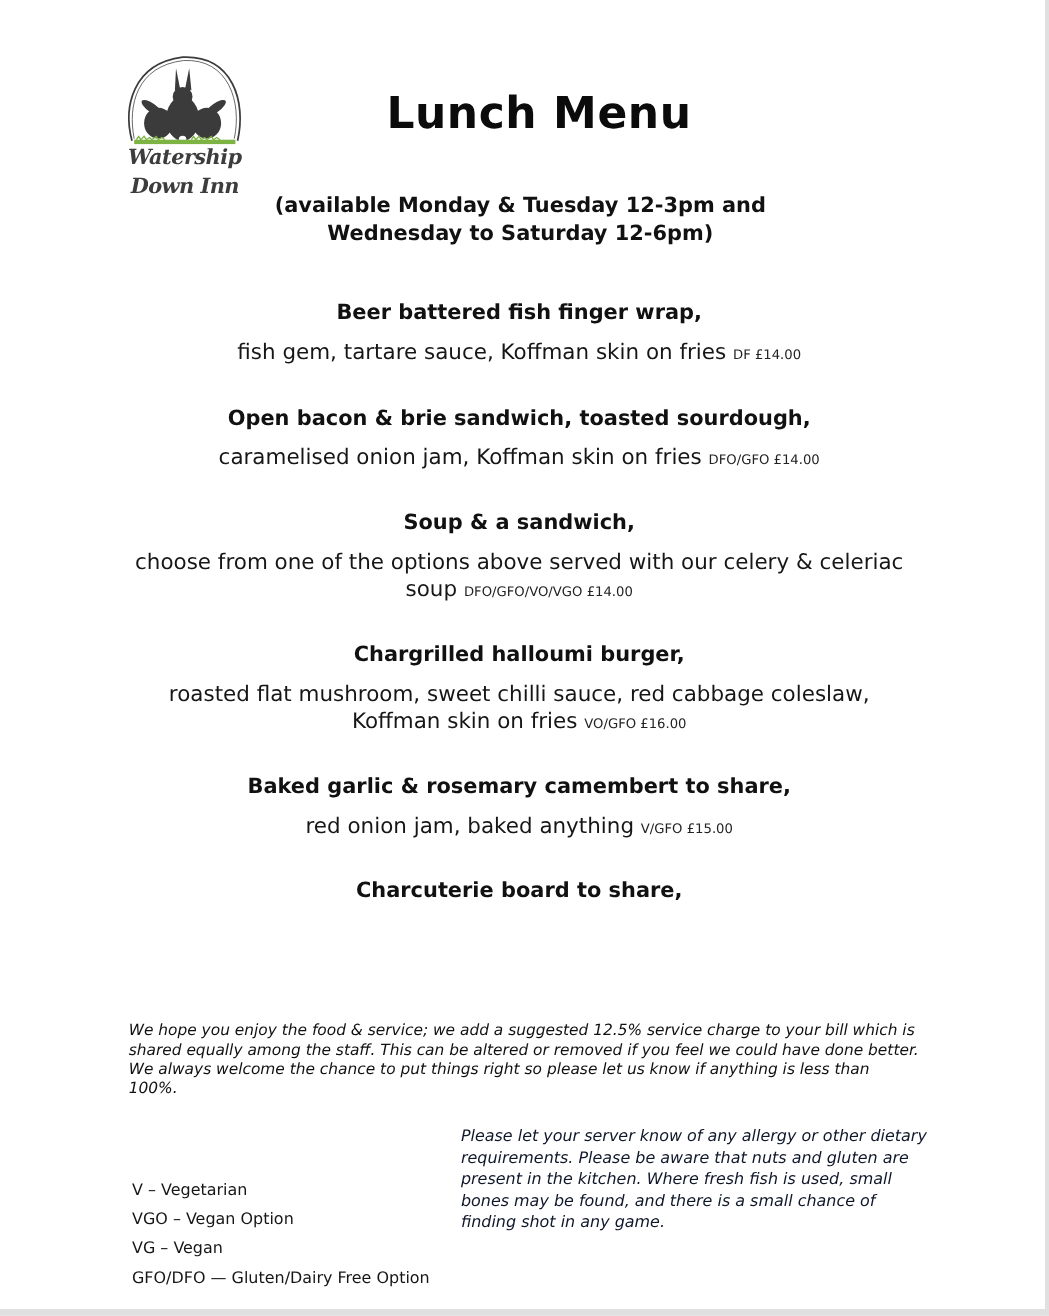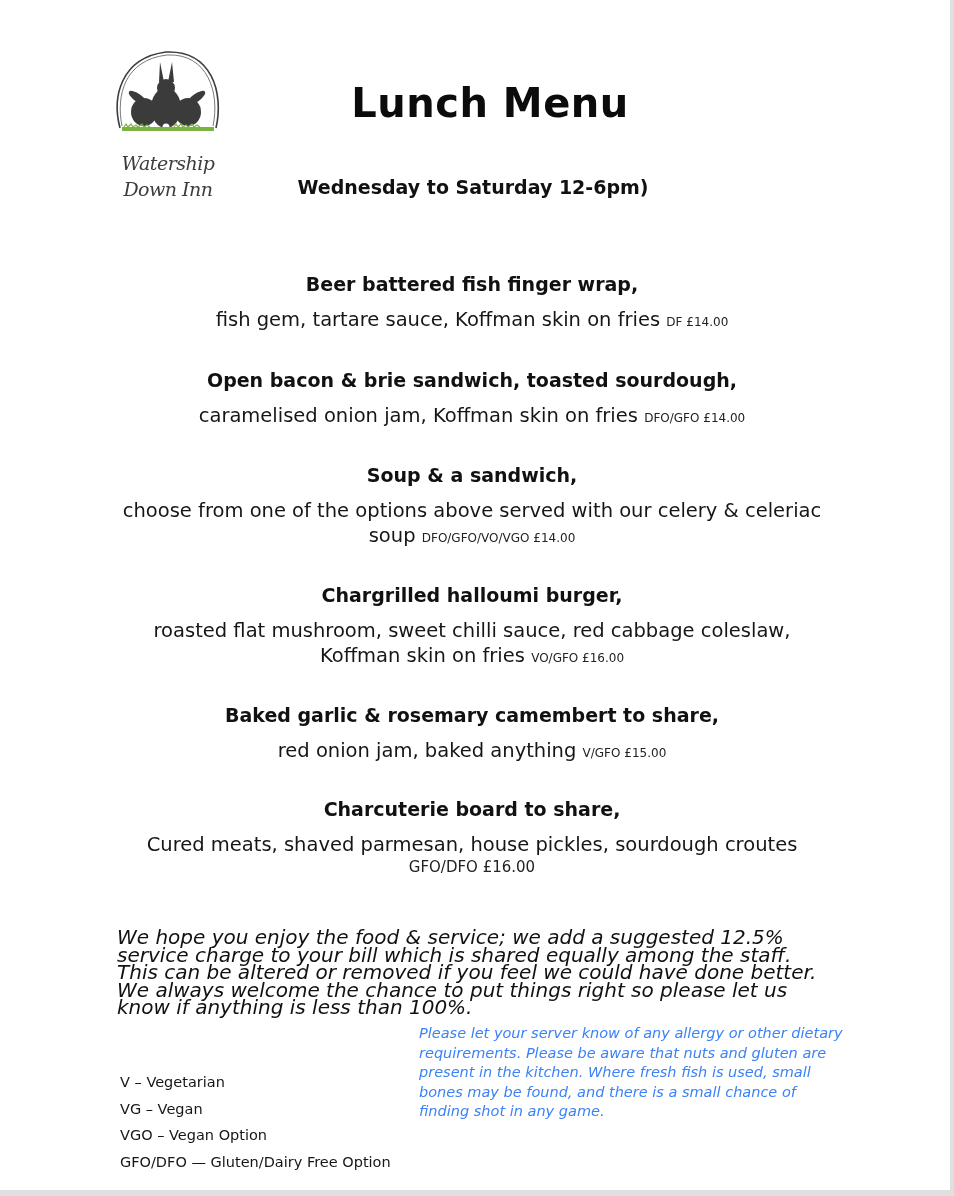--- a/index.html
+++ b/index.html
@@ -28,26 +28,25 @@
       height: 136px;
     }
     .logo svg { display: block; }
     .logo-text {
       position: absolute;
       left: 0;
       width: 112px;
       text-align: center;
       font-family: "DejaVu Serif", serif;
       font-style: italic;
-      font-weight: normal;
+      font-weight: bold;
       color: #3d3d3d;
       font-size: 19px;
       letter-spacing: -0.5px;
       line-height: 1;
-      margin-top: 20px;
     }
     .logo-text.l1 { top: 86px; }
     .logo-text.l2 { top: 112px; }
 
     .title {
       position: absolute;
       left: 0;
       width: 946px;
       top: 80px;
       text-align: center;
@@ -98,21 +97,21 @@
     }
     .price-block { display: block; font-size: 15px; line-height: 20px; color: #222; }
 
     .service-note {
       position: absolute;
       left: 117px;
       top: 929px;
       width: 720px;
       font-family: "DejaVu Sans", sans-serif;
       font-style: italic;
-      font-size: 20px;
+      font-size: 14px;
       line-height: 17.5px;
       color: #111;
     }
     .legend {
       position: absolute;
       left: 120px;
       top: 1071px;
       width: 290px;
       font-family: "DejaVu Sans", sans-serif;
       font-size: 14.5px;
@@ -121,21 +120,21 @@
     .legend-row { height: 26.6px; line-height: 22px; white-space: nowrap; }
     .allergy-note {
       position: absolute;
       left: 419px;
       top: 1024px;
       width: 430px;
       font-family: "DejaVu Sans", sans-serif;
       font-style: italic;
       font-size: 14.5px;
       line-height: 19.6px;
-      color: #3b82f6;
+      color: #0f172a;
     }
   </style>
 </head>
 <body>
 
 <div class="page">
 
   <div class="logo">
     <svg width="112" height="90" viewBox="0 0 112 90">
 
@@ -158,20 +157,21 @@
       <rect x="10" y="79" width="92" height="4" fill="#7cb342"></rect>
       <path d="M12 79 l2 -3 l2 3 l3 -3 l2 3 l3 -2 l2 2 l4 -3 l2 3 l3 -2 l3 2 M62 79 l2 -3 l2 3 l3 -3 l2 3 l3 -2 l2 2 l4 -3 l2 3 l3 -2 l3 2" fill="none" stroke="#7cb342" stroke-width="1.2"></path>
     </svg>
     <div class="logo-text l1">Watership</div>
     <div class="logo-text l2">Down Inn</div>
   </div>
 
   <h1 class="title" style="margin:0;">Lunch Menu</h1>
 
   <div class="availability">
+    <span>(available Monday &amp; Tuesday 12-3pm and</span>
     <span>Wednesday to Saturday 12-6pm)</span>
   </div>
 
   <div class="menu-item" style="top:272px;">
     <div class="item-name">Beer battered fish finger wrap,</div>
     <div class="item-desc">
       <span>fish gem, tartare sauce, Koffman skin on fries</span>
       <span class="item-tags">DF £14.00</span>
     </div>
   </div>
@@ -209,30 +209,26 @@
   <div class="menu-item" style="top:703px;">
     <div class="item-name">Baked garlic &amp; rosemary camembert to share,</div>
     <div class="item-desc">
       <span>red onion jam, baked anything</span>
       <span class="item-tags">V/GFO £15.00</span>
     </div>
   </div>
 
   <div class="menu-item" style="top:797px;">
     <div class="item-name">Charcuterie board to share,</div>
-    <div class="item-desc">
-      <div>Cured meats, shaved parmesan, house pickles, sourdough croutes</div>
-      <span class="price-block">GFO/DFO £16.00</span>
-    </div>
   </div>
 
   <p class="service-note" style="margin:0;">We hope you enjoy the food &amp; service; we add a suggested 12.5% service charge to your bill which is shared equally among the staff. This can be altered or removed if you feel we could have done better.  We always welcome the chance to put things right so please let us know if anything is less than 100%.</p>
 
   <div class="legend">
     <div class="legend-row">V – Vegetarian</div>
+    <div class="legend-row">VGO – Vegan Option</div>
     <div class="legend-row">VG – Vegan</div>
-    <div class="legend-row">VGO – Vegan Option</div>
     <div class="legend-row">GFO/DFO — Gluten/Dairy Free Option</div>
   </div>
 
   <p class="allergy-note" style="margin:0;">Please let your server know of any allergy or other dietary requirements. Please be aware that nuts and gluten are present in the kitchen. Where fresh fish is used, small bones may be found, and there is a small chance of finding shot in any game.</p>
 
 </div>
 
 </body></html>

